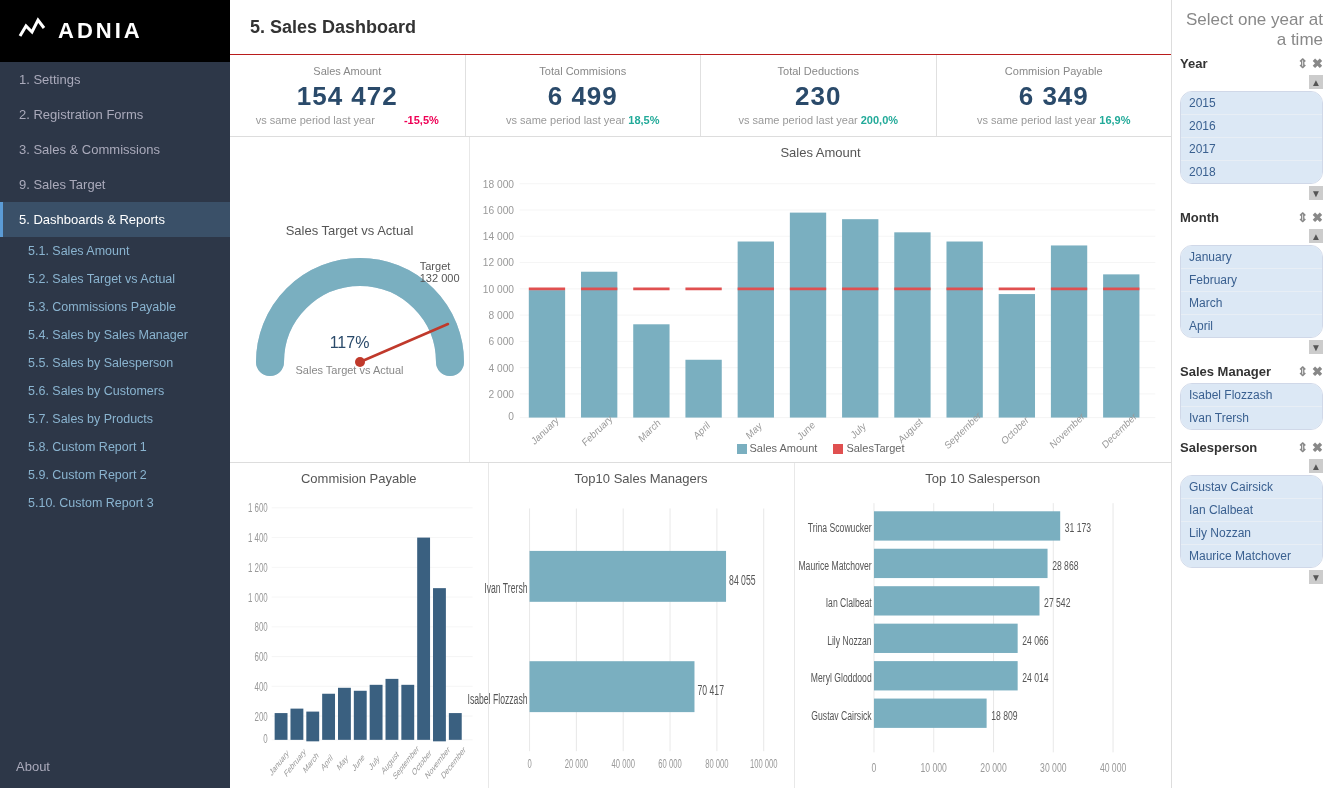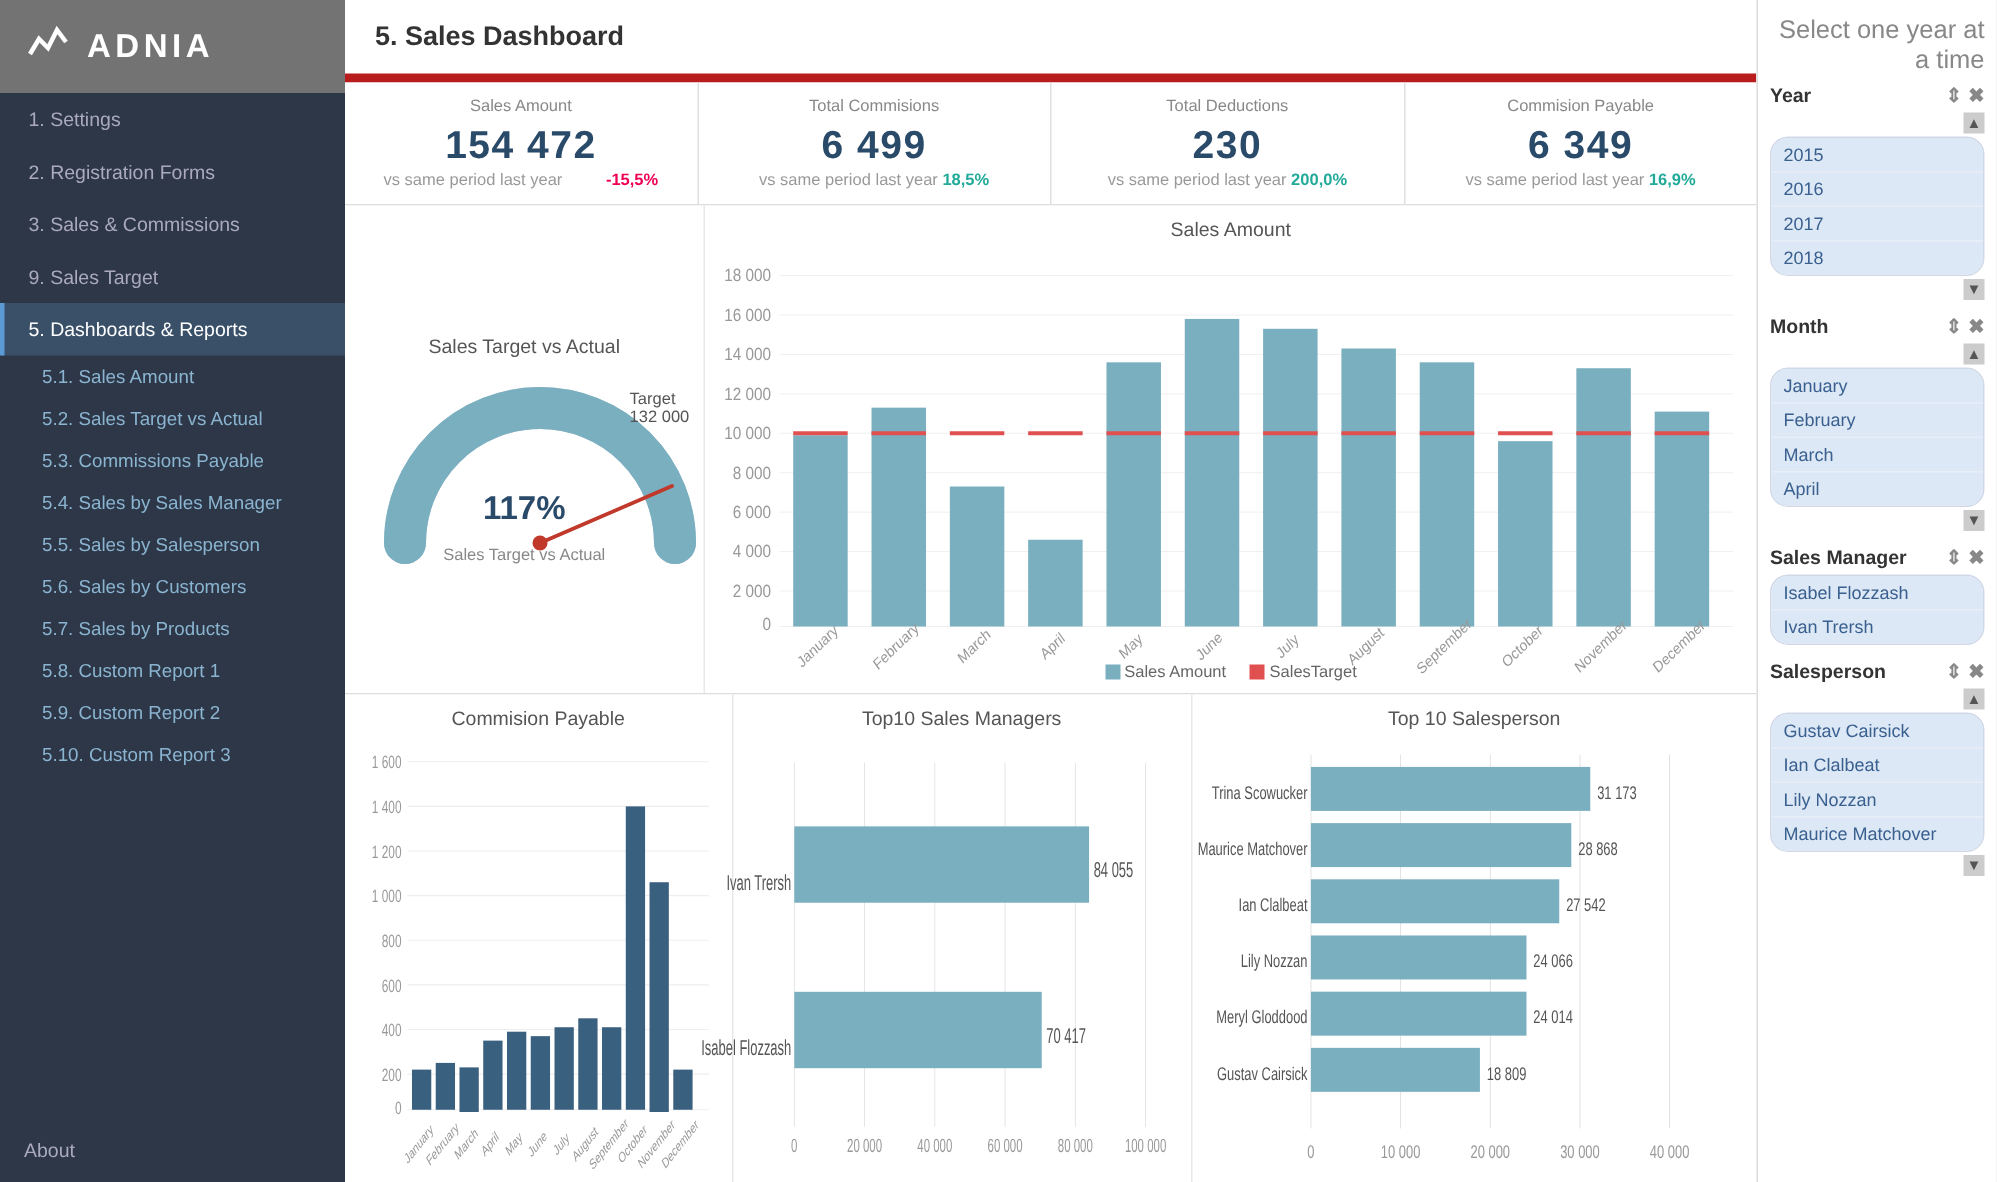--- a/index.html
+++ b/index.html
@@ -10,21 +10,21 @@
       width: 230px;
       min-width: 230px;
       background: #2d3748;
       color: #ccc;
       display: flex;
       flex-direction: column;
       height: 788px;
       overflow-y: auto;
     }
     #logo-area {
-      background: #737373;
+      background: #000000;
       padding: 12px 16px;
       display: flex;
       align-items: center;
       gap: 10px;
       color: white;
       font-size: 20px;
       font-weight: bold;
       letter-spacing: 2px;
       min-height: 60px;
     }
@@ -52,21 +52,21 @@
       flex-direction: column;
       background: #f5f5f5;
       overflow: hidden;
     }
     #top-bar {
       background: white;
       padding: 14px 20px;
       font-size: 18px;
       font-weight: 600;
       color: #333;
-      border-bottom: 6px solid #b91c1c;
+      border-bottom: 1px solid #b91c1c;
       min-height: 55px;
       display: flex;
       align-items: center;
     }
 
     
     #kpi-row {
       display: flex;
       background: white;
       border-bottom: 1px solid #ddd;
@@ -122,22 +122,22 @@
       position: relative;
       width: 200px;
       height: 110px;
       margin-top: 10px;
     }
     .gauge-text {
       position: absolute;
       bottom: 5px;
       left: 50%;
       transform: translateX(-50%);
-      font-size: 22px;
-      font-weight: bold;
+      font-size: 16px;
+      font-weight: normal;
       color: #2a4a6a;
       text-align: right;
     }
     .gauge-sub {
       font-size: 11px;
       color: #888;
       text-align: center;
       margin-top: 2px;
     }
     .target-label {

